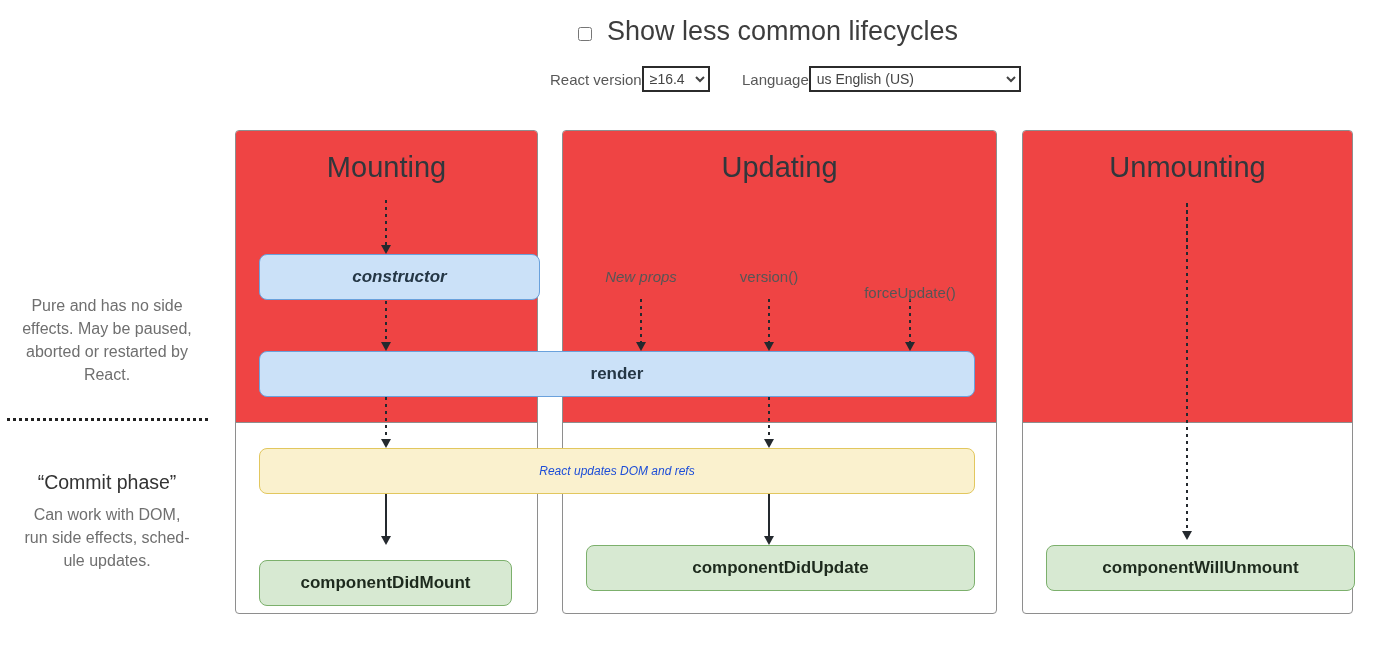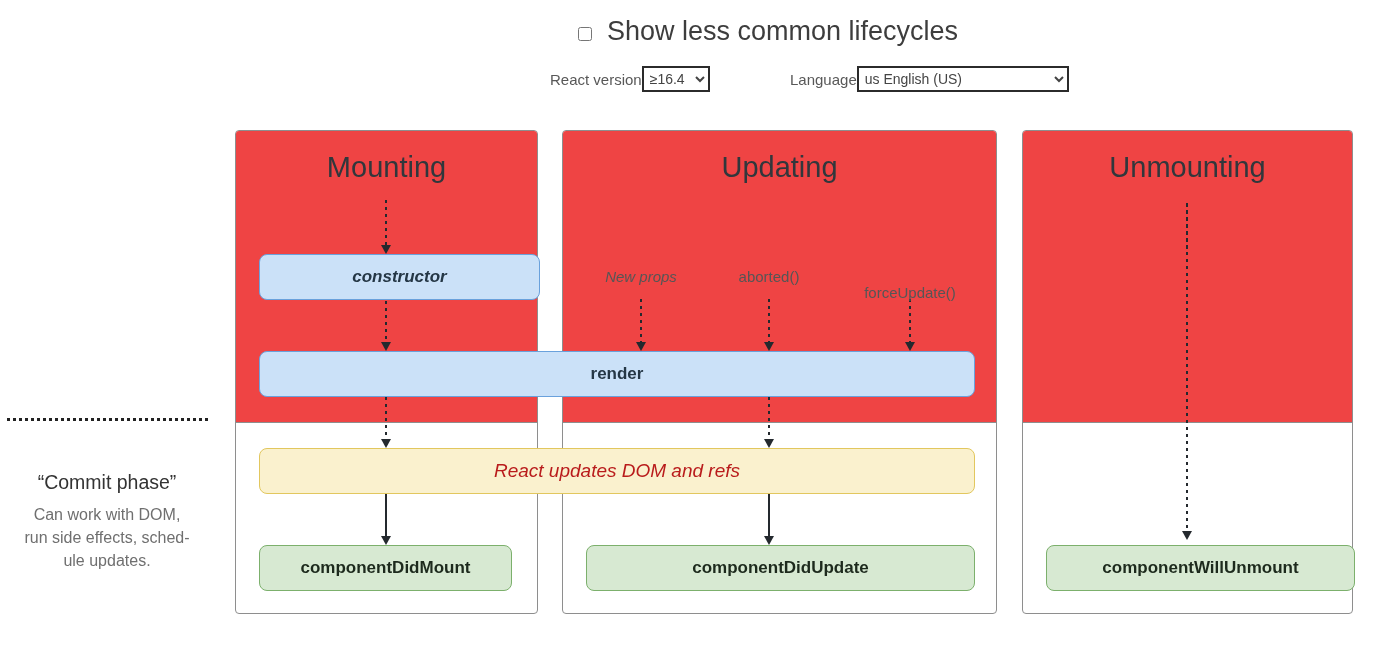--- a/index.html
+++ b/index.html
@@ -8,21 +8,21 @@
   .stage { position:relative; width:1382px; height:647px; background:#fff; overflow:hidden; }
 
   
   .title { position:absolute; left:578px; top:16px; display:flex; align-items:center; gap:15px;
            font-size:27px; color:#3d3d3d; cursor:pointer; }
   .title input { width:14px; height:14px; margin-top:4px; accent-color:#444; }
 
   .ctrl { position:absolute; top:66px; display:flex; align-items:center; 
           font-size:15px; color:#585858; }
   .ctrl-g1 { left:550px; }
-  .ctrl-g2 { left:742px;margin-left:48px; }
+  .ctrl-g2 { left:742px; }
   select { font-family:"Liberation Sans", sans-serif; font-size:14px; color:#444;
            border:2px solid #2b2b2b; border-radius:0; background:#fff; height:26px; padding:0 2px; }
   .sel-small { width:68px; }
   .sel-lang  { width:212px; }
 
   
   .phase-title { position:absolute; left:4px; width:206px; text-align:center;
                  font-size:19.5px; color:#333; }
   .phase-desc  { position:absolute; left:4px; width:206px; text-align:center;
                  font-size:16px; line-height:23px; color:#6f6f6f; white-space:pre-line; }
@@ -38,26 +38,26 @@
   .render-zone { height:292px; background:#ef4444; border-bottom:1px solid #8e8e8e;
                  border-radius:3px 3px 0 0; }
   .col-title { padding-top:20px; text-align:center; font-size:29px; color:#31373c; }
 
   
   .box { position:absolute; height:46px; z-index:5; border-radius:8px;
          display:flex; align-items:center; justify-content:center;
          font-size:17px; font-weight:bold; text-decoration:none; }
   .box-blue   { background:#cbe1f8; border:1px solid #6aa1dc; color:#253746; }
   .box-green  { background:#d7e9d2; border:1px solid #7cb06c; color:#1d2a1d; }
-  .box-yellow { background:#faf1ce; border:1px solid #e2c75e; color:#b91c1c;
-                font-weight:normal; font-style:italic; font-size:19px; }
+  .box-yellow { background:#faf1ce; border:1px solid #e2c75e; color:#1d4ed8;
+                font-weight:normal; font-style:italic; font-size:12px; }
   .b-constructor { left:259px;  top:254px; width:281px;font-style:italic; }
   .b-render      { left:259px;  top:351px; width:716px; }
   .b-updates     { left:259px;  top:448px; width:716px; }
-  .b-cdm         { left:259px;  top:545px; width:253px; }
+  .b-cdm         { left:259px;  top:560px; width:253px; }
   .b-cdu         { left:586px;  top:545px; width:389px; }
   .b-cwu         { left:1046px; top:545px; width:309px; }
 
   
   .trigger { position:absolute; top:268px; transform:translateX(-50%); z-index:4;
              font-size:15px; color:#565656; }
   .trigger.italic { font-style:italic; }
   .t-newprops    { left:641px; }
   .t-setstate    { left:769px; }
   .t-forceupdate { left:910px;margin-top:16px; }
@@ -87,20 +87,24 @@
     </select>
   </div>
 
   <div class="ctrl ctrl-g2">
     <span class="ctrl-label">Language</span>
     <select class="sel-lang">
       <option>us English (US)</option>
     </select>
   </div>
 
+  <div class="phase-desc" style="top:294px">Pure and has no side
+effects. May be paused,
+aborted or restarted by
+React.</div>
   <div class="phase-divider"></div>
   <div class="phase-title" style="top:471px">“Commit phase”</div>
   <div class="phase-desc" style="top:503px">Can work with DOM,
 run side effects, sched-
 ule updates.</div>
 
   <div class="col col-mounting">
     <div class="render-zone">
       <div class="col-title">Mounting</div>
     </div>
@@ -110,21 +114,21 @@
       <div class="col-title">Updating</div>
     </div>
   </div>
   <div class="col col-unmounting">
     <div class="render-zone">
       <div class="col-title">Unmounting</div>
     </div>
   </div>
 
   <span class="trigger italic t-newprops">New props</span>
-  <span class="trigger t-setstate">aborted()</span>
+  <span class="trigger t-setstate">version()</span>
   <span class="trigger t-forceupdate">forceUpdate()</span>
 
   <div class="dash" style="left:385px; top:200px; height:45px"></div>
   <div class="head" style="left:381px; top:245px"></div>
   <div class="dash" style="left:385px; top:301px; height:41px"></div>
   <div class="head" style="left:381px; top:342px"></div>
   <div class="dash" style="left:385px; top:397px; height:42px"></div>
   <div class="head" style="left:381px; top:439px"></div>
   <div class="solid" style="left:385px; top:494px; height:42px"></div>
   <div class="head" style="left:381px; top:536px"></div>

